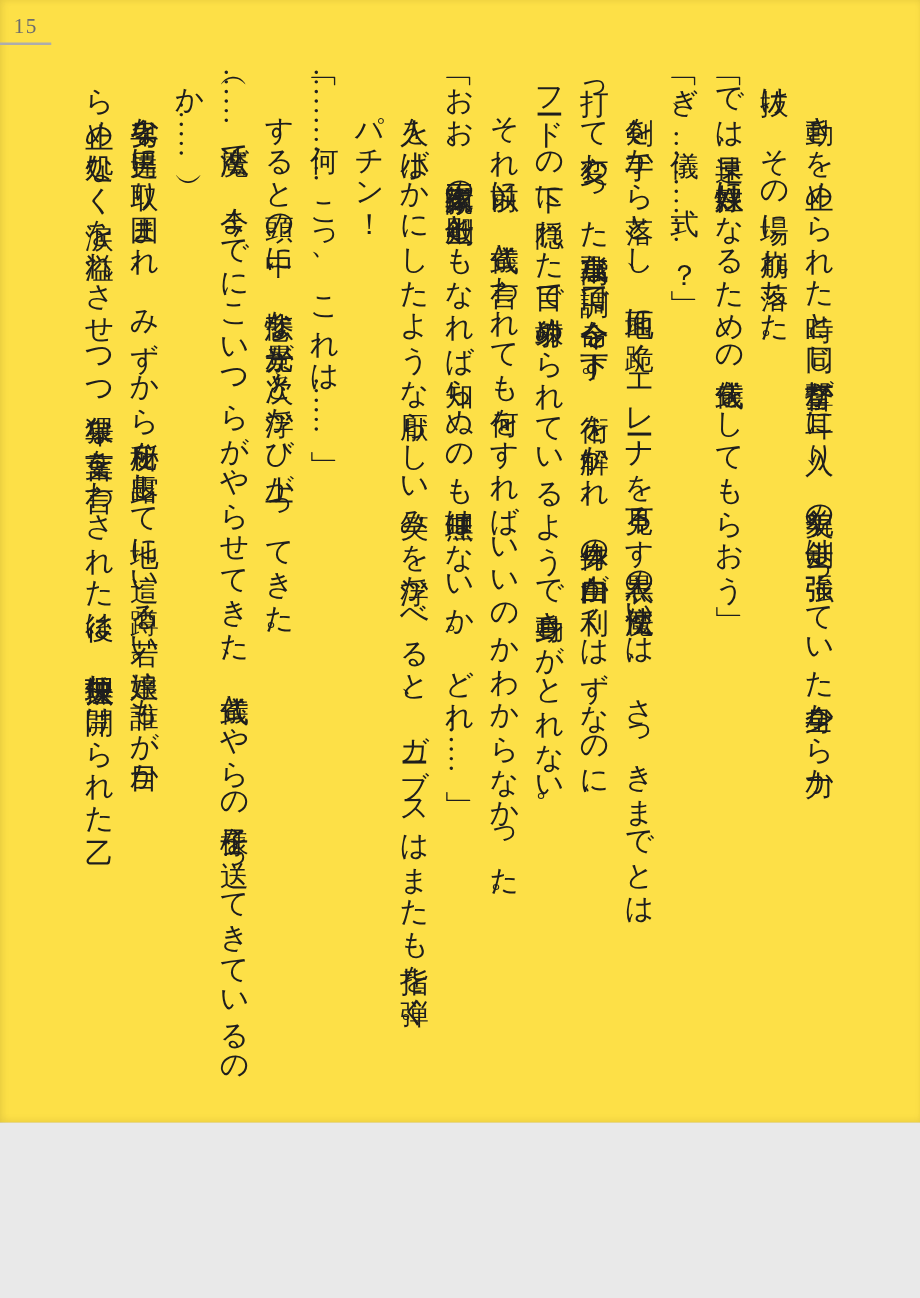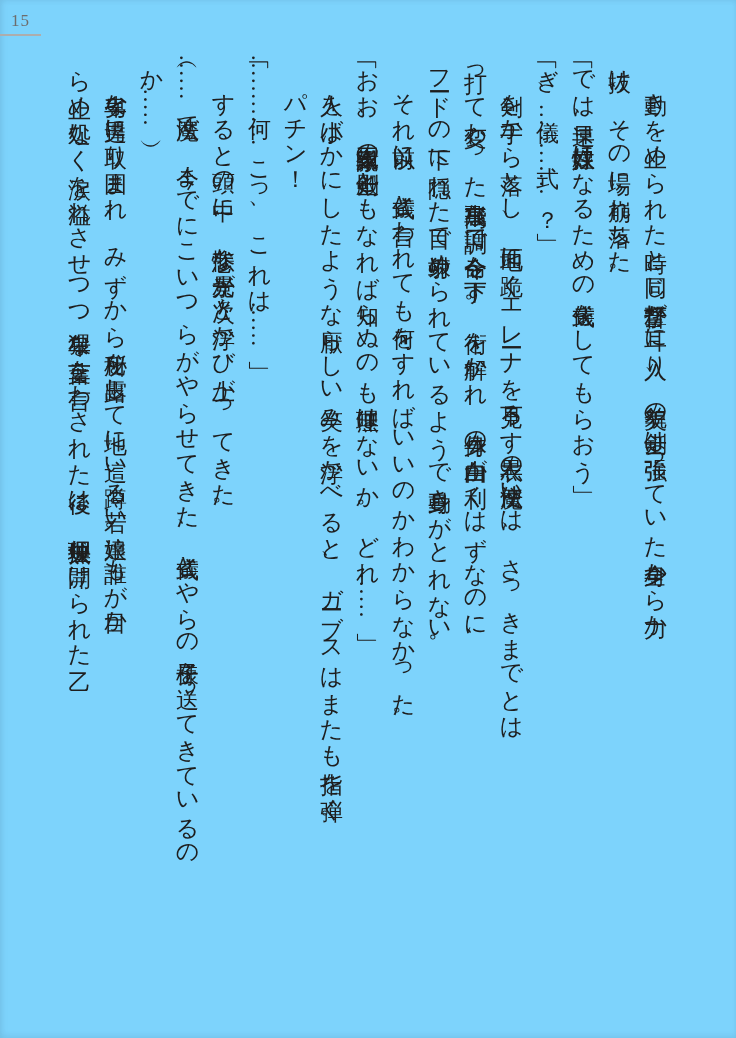--- a/index.html
+++ b/index.html
@@ -9,22 +9,22 @@
   body {
     width: 736px;
     height: 1038px;
     background: #e9e9e9;
     overflow: hidden;
     font-family: "Liberation Serif", "DejaVu Serif", serif;
   }
   .page {
     position: relative;
     width: 736px;
-    height: 1038px;
-    background: #7dd3fc;
+    height: 898px;
+    background: #fde047;
     box-shadow: inset 3px 0 6px rgba(0,0,0,0.05),
                 inset 0 -3px 6px rgba(0,0,0,0.04),
                 inset 0 3px 4px rgba(0,0,0,0.02);
     overflow: hidden;
   }
   
   .folio {
     position: absolute;
     top: 11px;
     left: 0;

